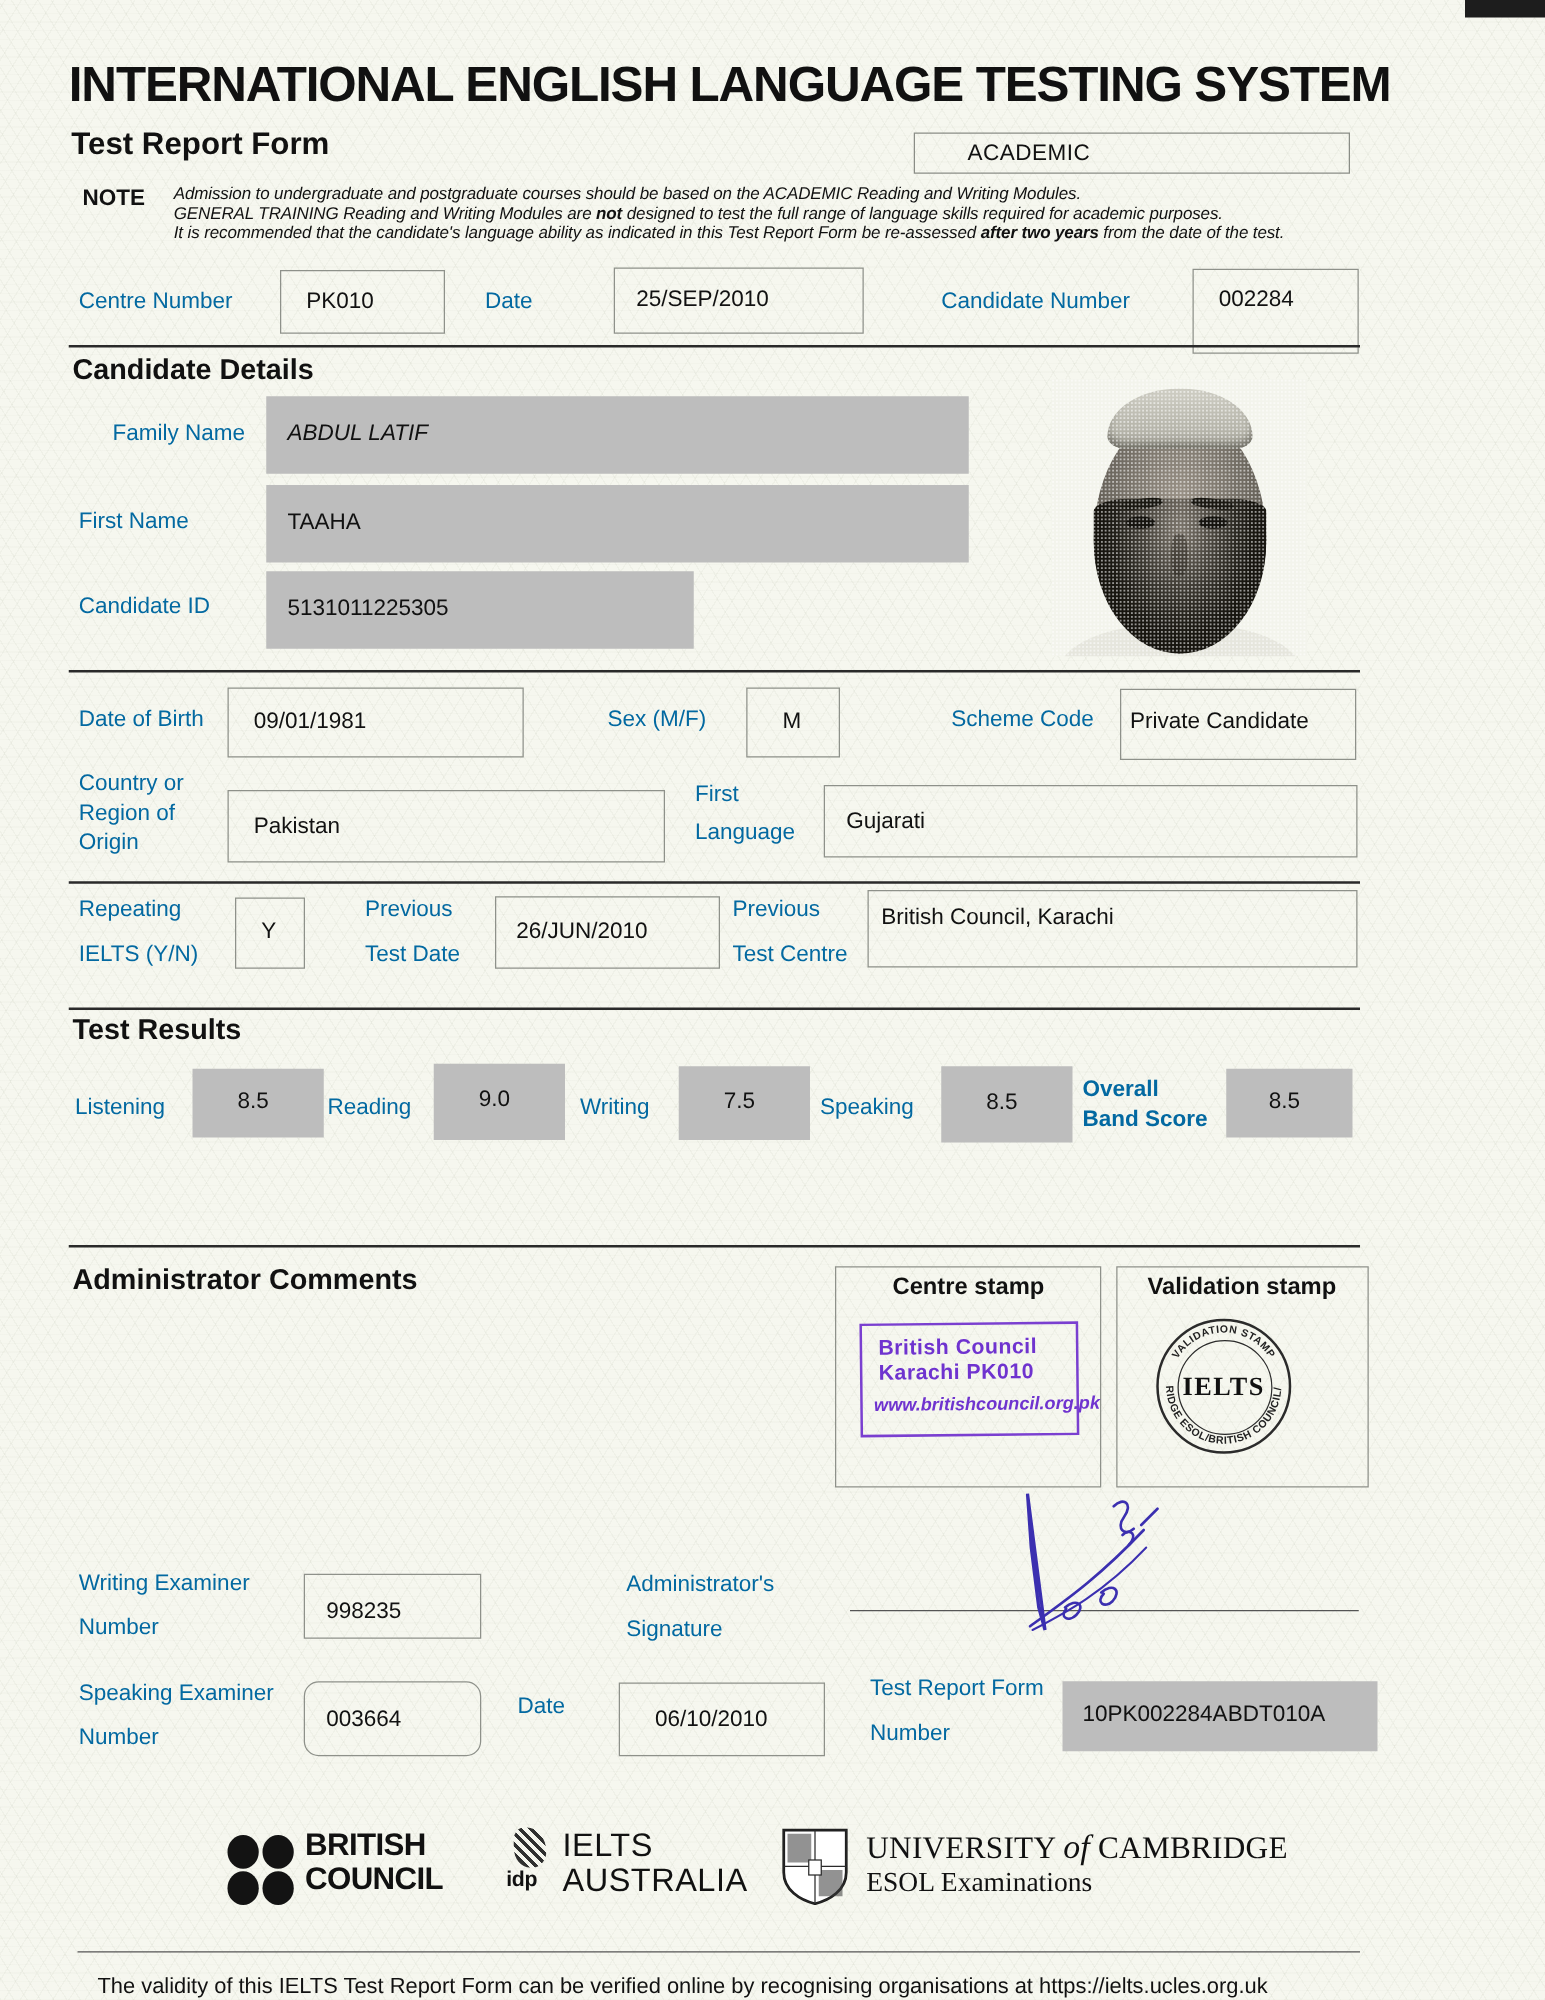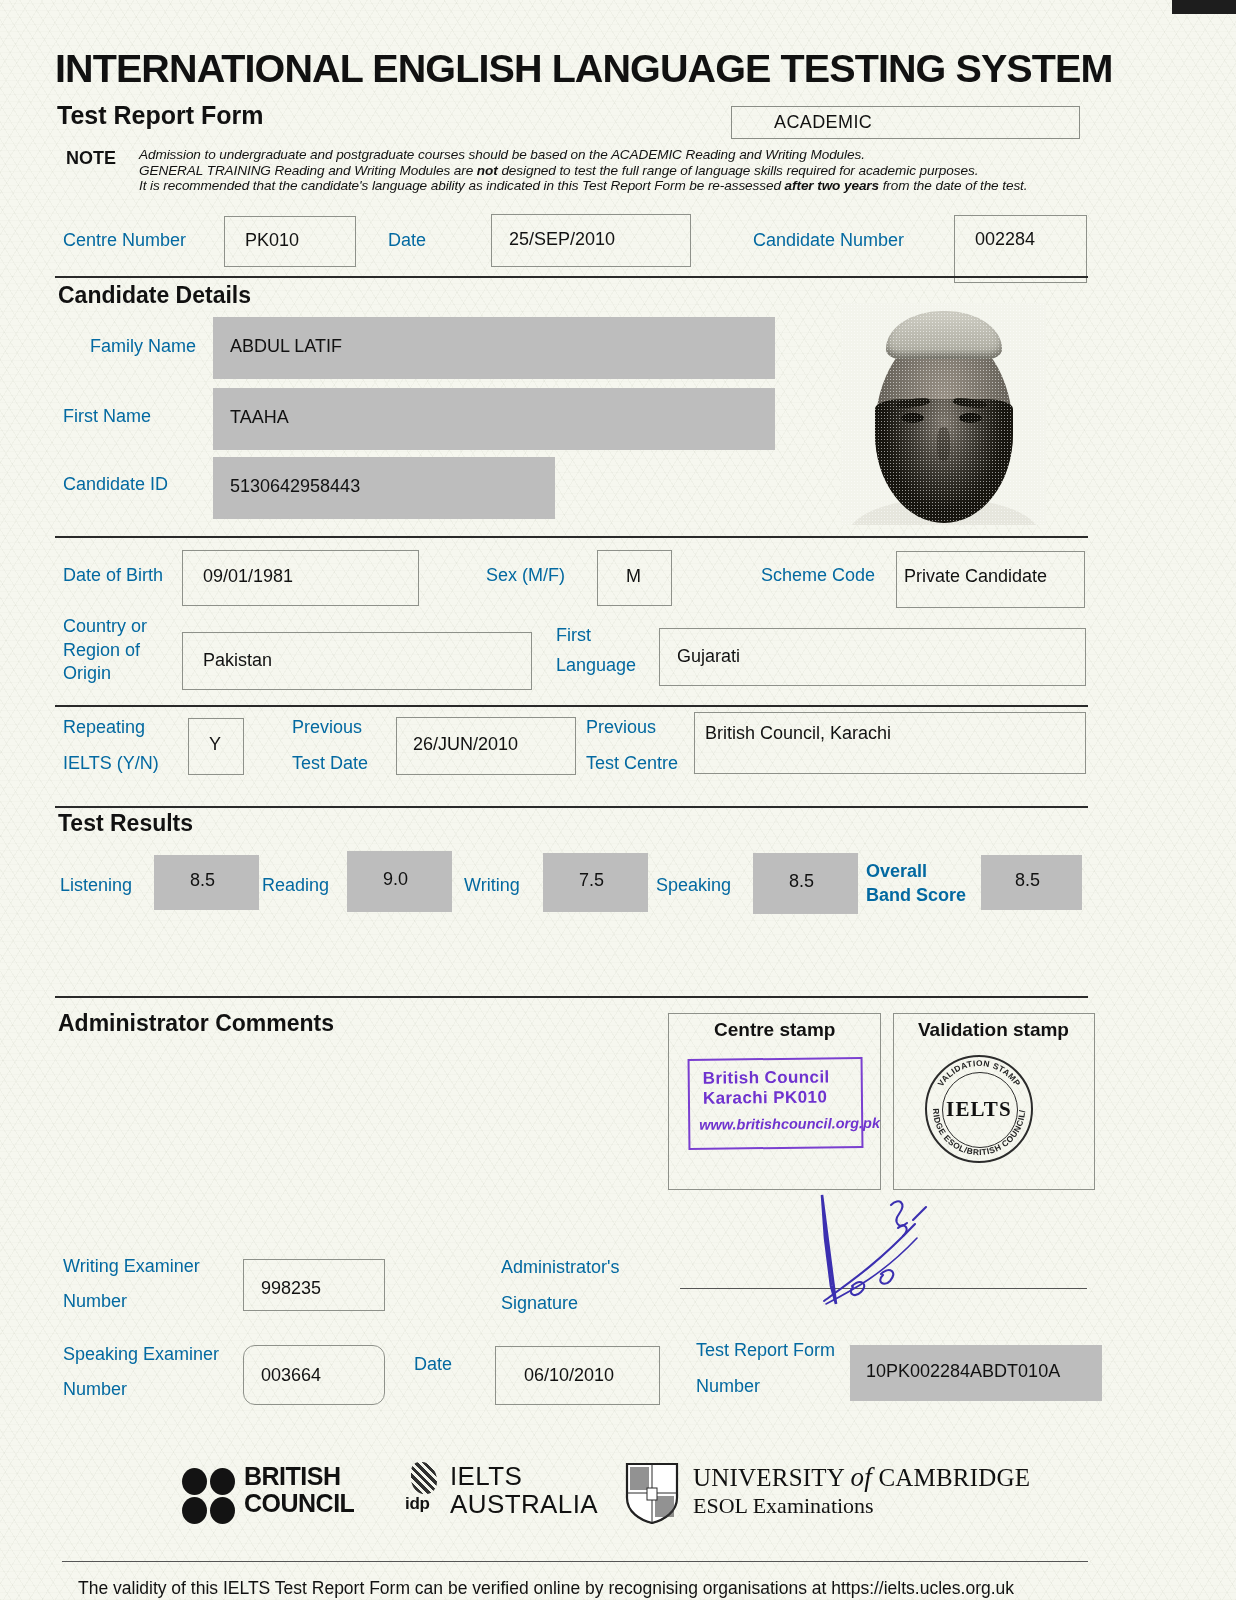--- a/index.html
+++ b/index.html
@@ -177,32 +177,32 @@
   <div class="lbl" style="left:753px;top:229px;">Candidate Number</div>
   <div class="box" style="left:954px;top:215px;width:133px;height:68px;">
     <span style="left:20px;top:13px;">002284</span>
   </div>
 
   <div class="rule" style="left:55px;top:276px;width:1033px;"></div>
 
   <div class="sec" style="left:58px;top:282px;">Candidate Details</div>
 
   <div class="lbl" style="left:72px;top:335px;margin-left:18px;">Family Name</div>
-  <div class="shaded" style="left:213px;top:317px;width:562px;height:62px;">
+  <div class="shaded" style="left:213px;top:317px;width:562px;height:62px;font-style:italic;">
     <span style="left:17px;top:19px;">ABDUL LATIF</span>
   </div>
 
   <div class="lbl" style="left:63px;top:405px;">First Name</div>
   <div class="shaded" style="left:213px;top:388px;width:562px;height:62px;">
     <span style="left:17px;top:19px;">TAAHA</span>
   </div>
 
   <div class="lbl" style="left:63px;top:473px;">Candidate ID</div>
   <div class="shaded" style="left:213px;top:457px;width:342px;height:62px;">
-    <span style="left:17px;top:19px;">5130642958443</span>
+    <span style="left:17px;top:19px;">5131011225305</span>
   </div>
 
   <div id="photo">
     <div class="bg"></div>
     <div class="shoulders"></div>
     <div class="face"></div>
     <div class="cap"></div>
     <div class="beard"></div>
     <div class="brow l"></div>
       <div class="brow r"></div>

